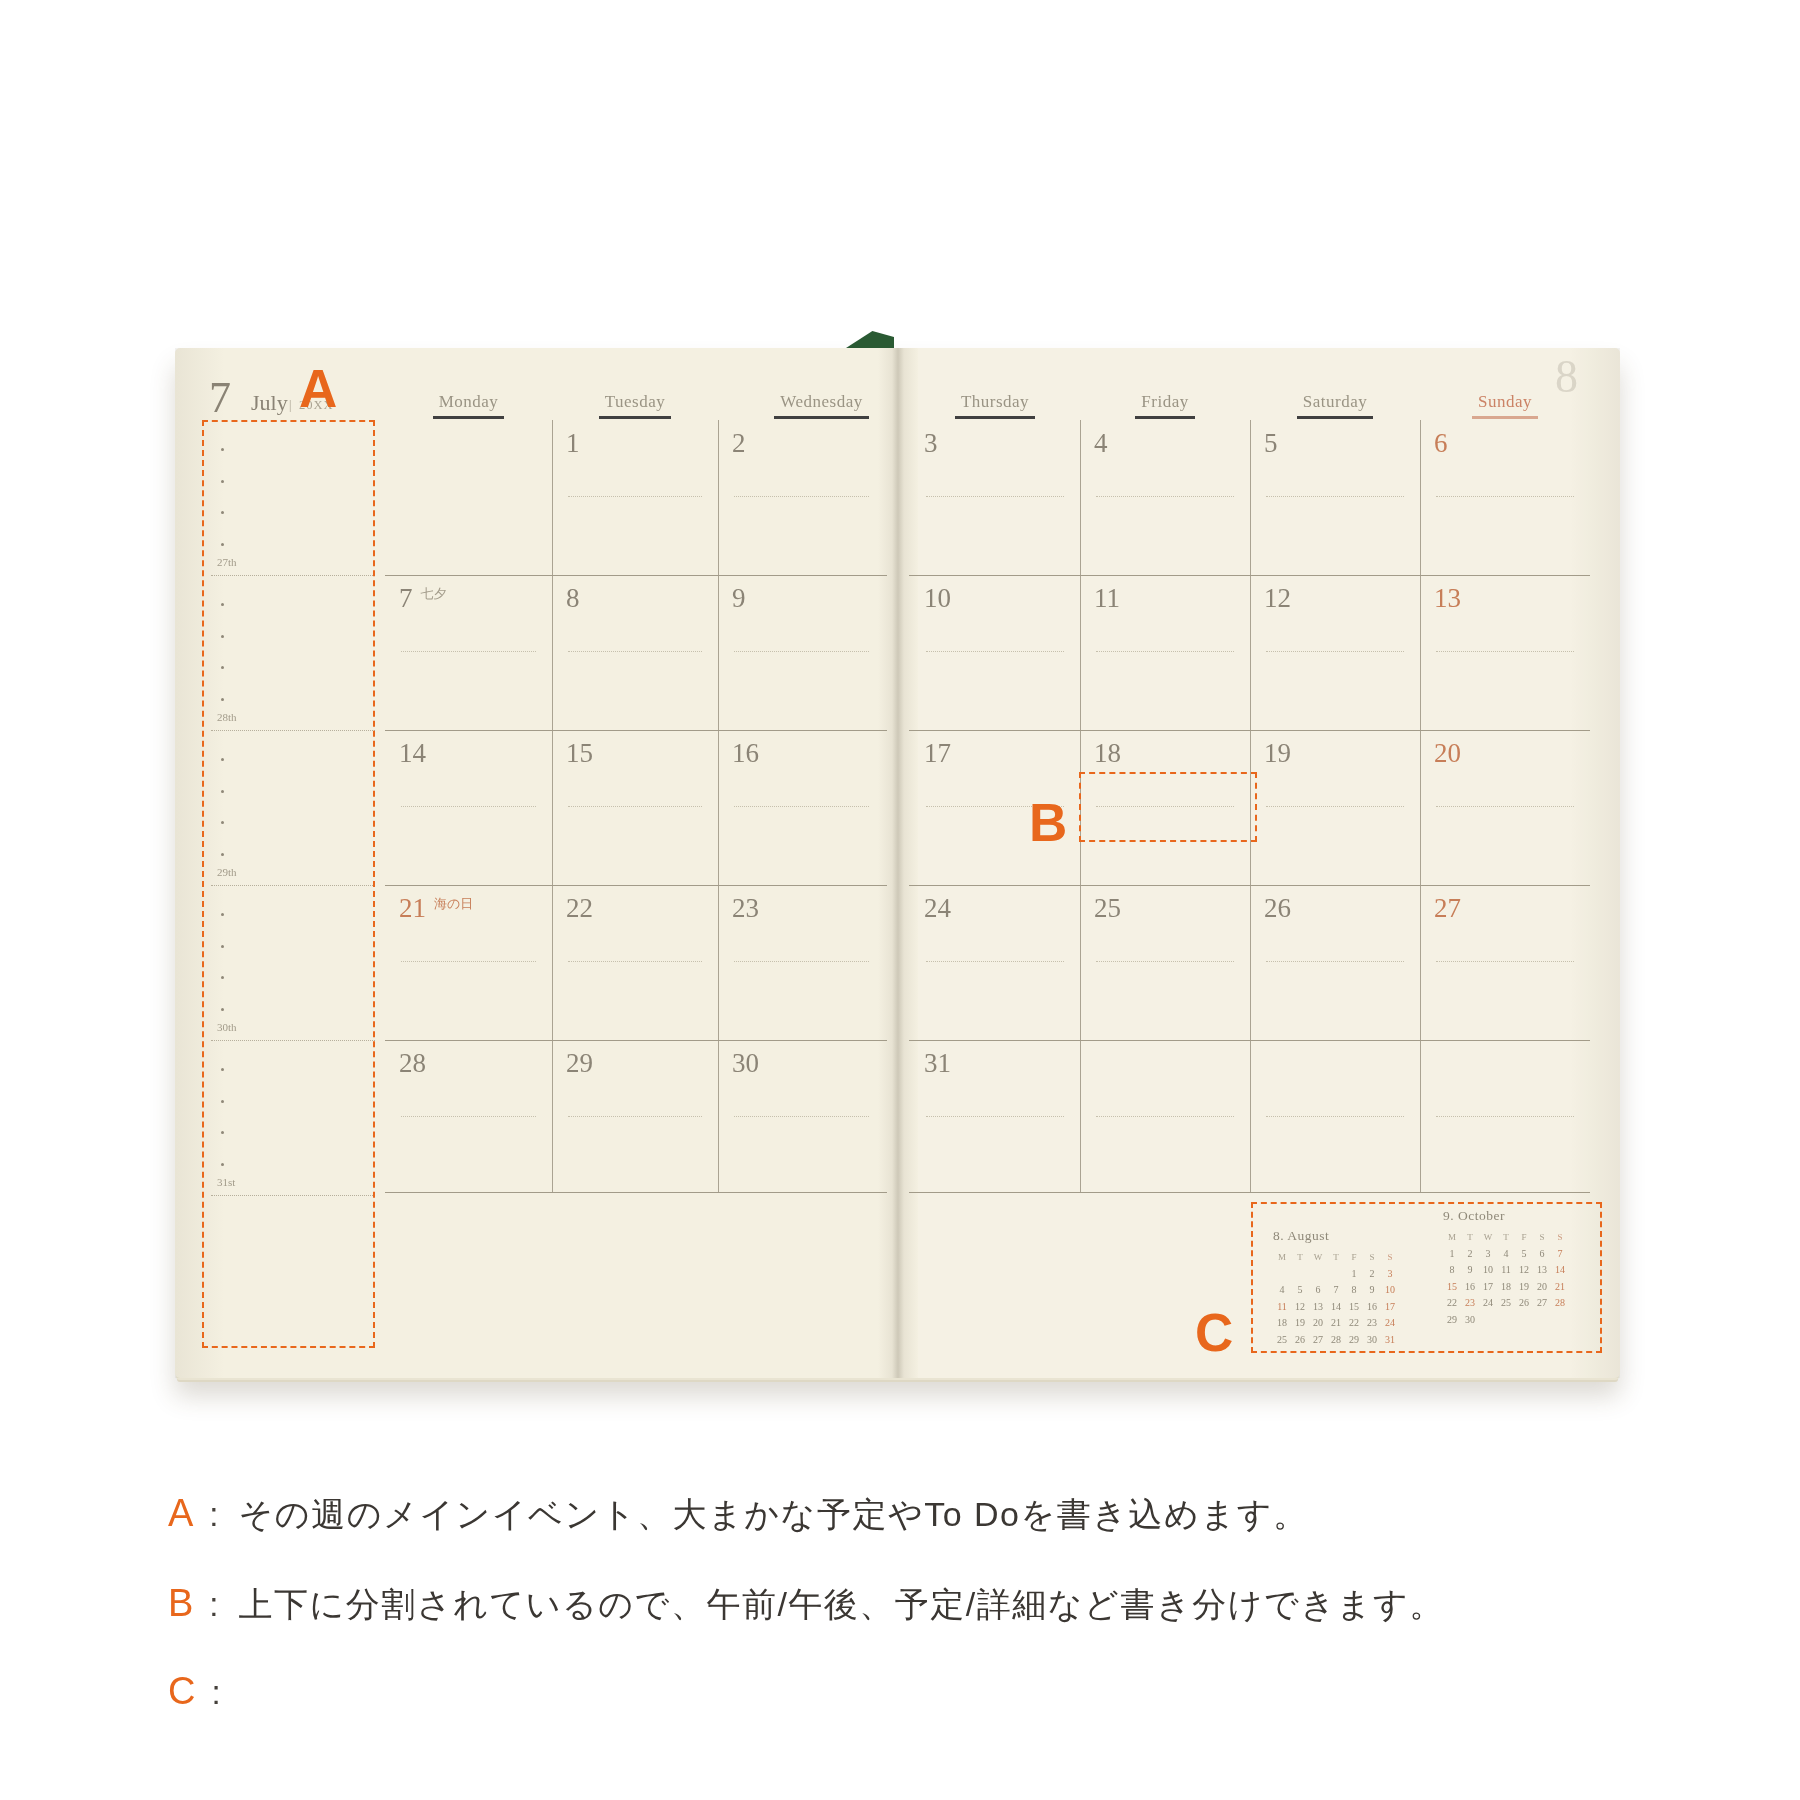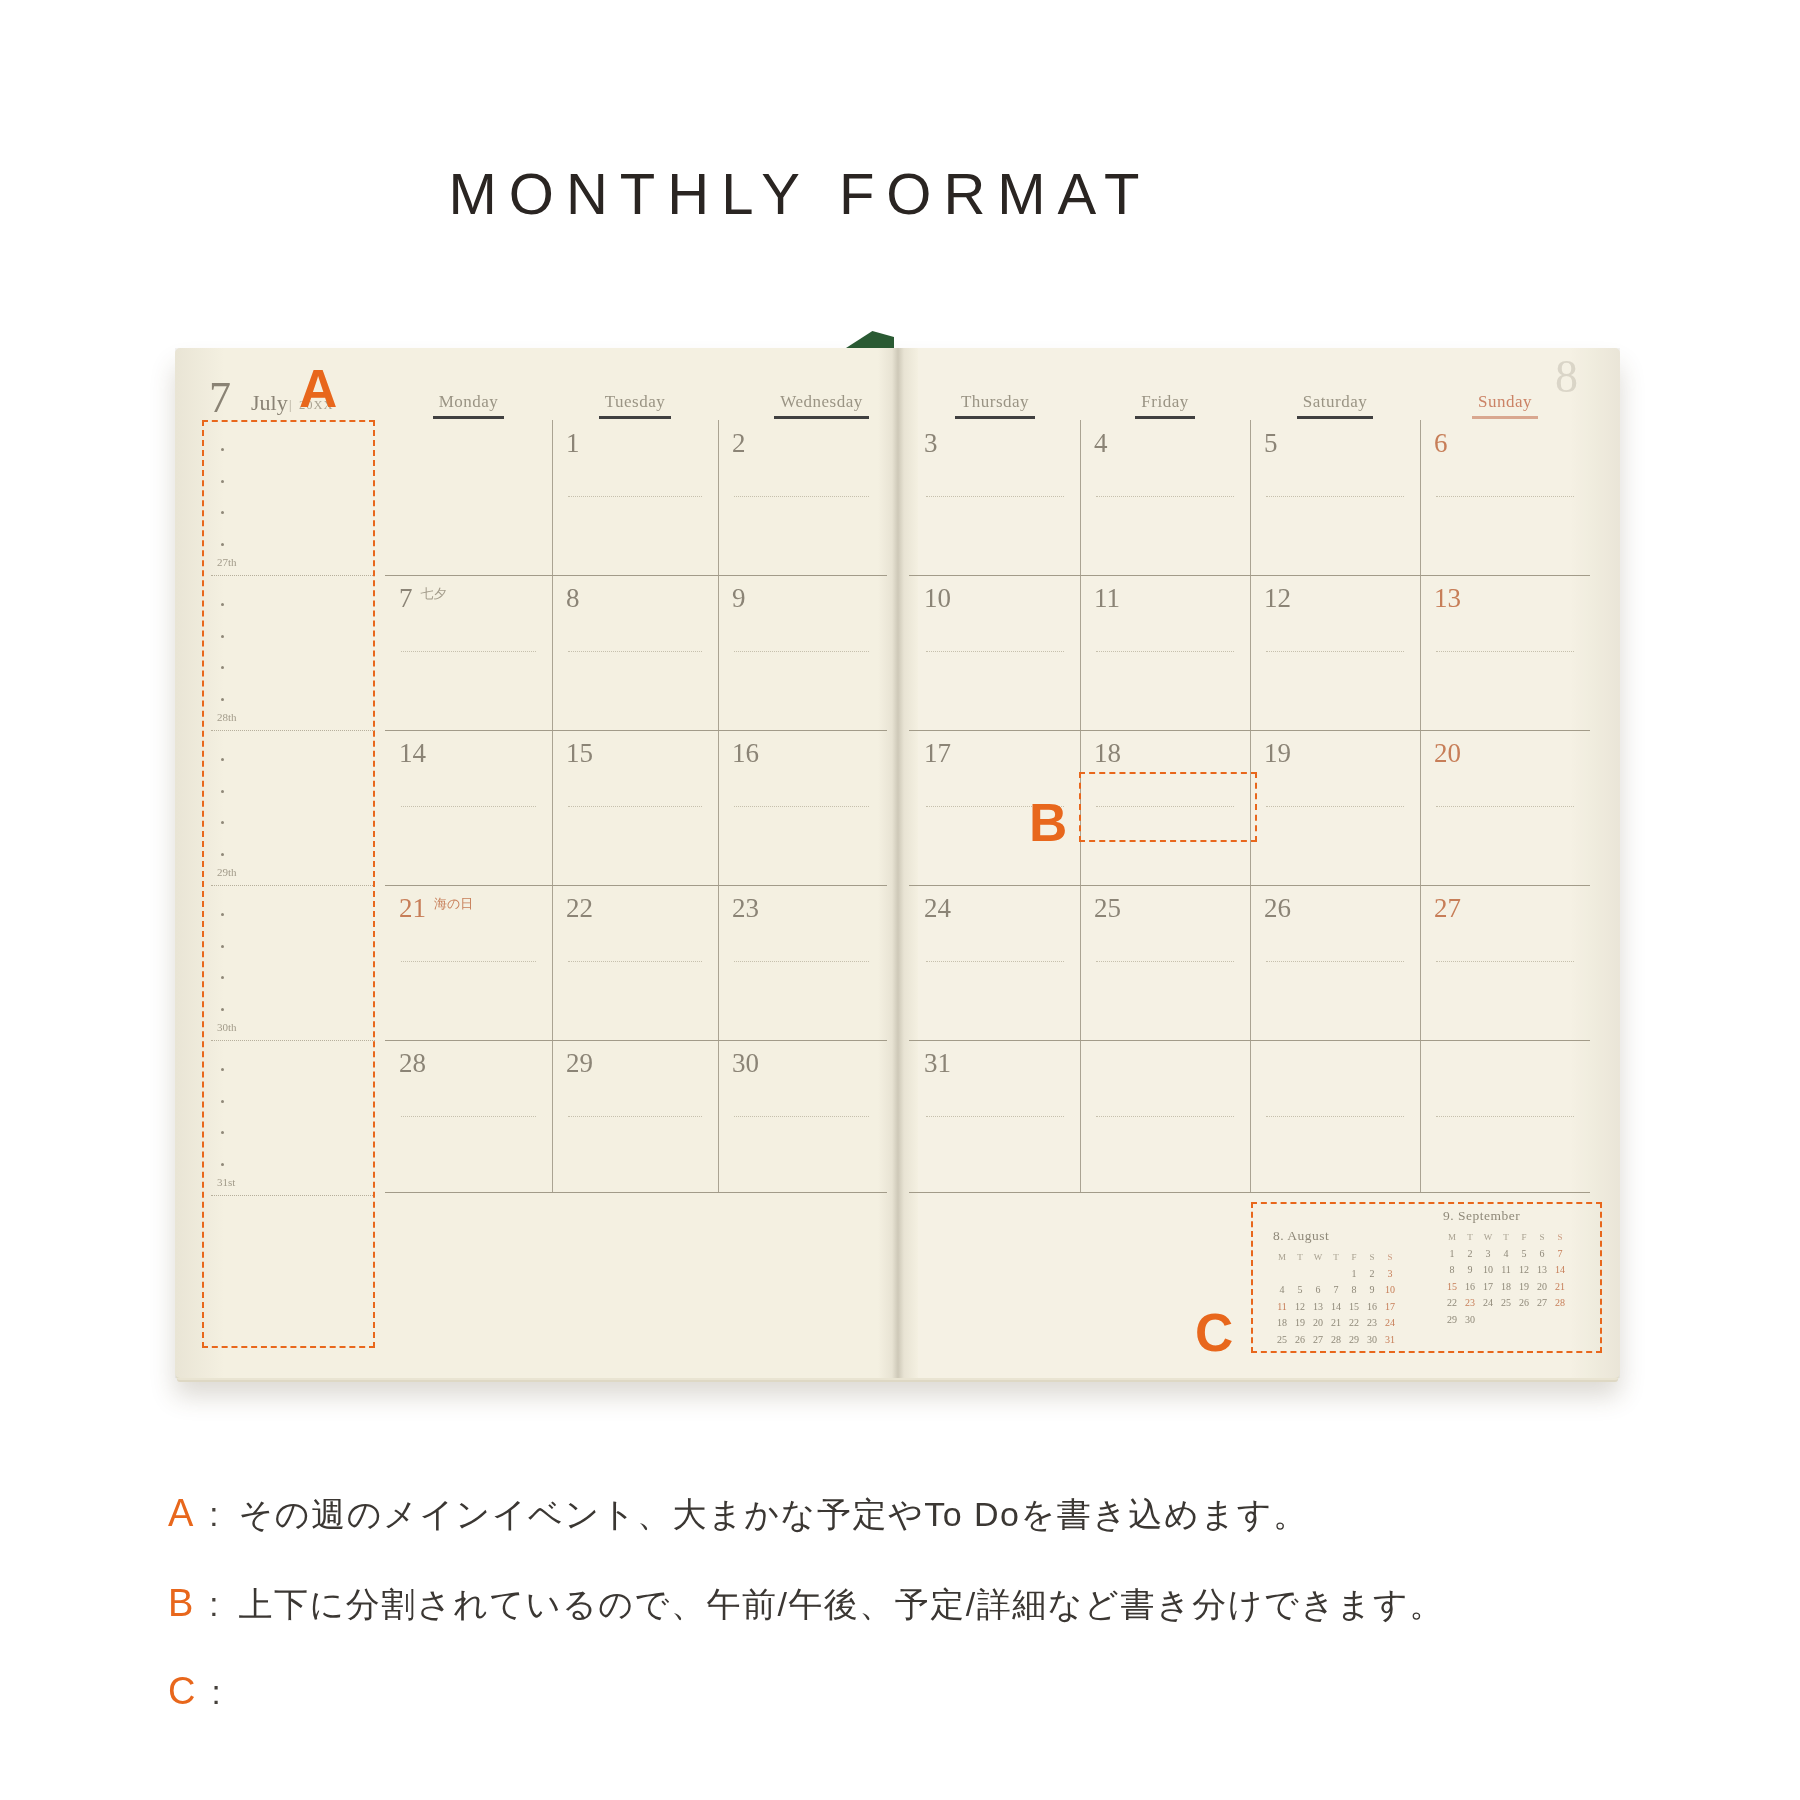--- a/index.html
+++ b/index.html
@@ -64,21 +64,20 @@
   
   .legend-row{position:absolute;left:168px;display:flex;align-items:baseline;white-space:nowrap;}
   .legend-key{font-size:38px;color:#e8671c;}
   .legend-sep{font-size:33px;color:#45403b;margin:0 20px 0 16px;}
   .legend-text{font-size:34px;color:#3b3733;letter-spacing:1.5px;}
 </style>
 </head>
 <body>
 
 <div class="canvas">
-  <div class="main-title">MONTHLY FORMAT</div>
 
   <div class="spread">
     <div class="bookmark"></div>
     <div class="edge-shade-l"></div>
     <div class="edge-shade-r"></div>
     <div class="page-right-tint"></div>
     <div class="seam"></div>
 
     <div class="month-num">7</div>
     <div class="month-name">July</div>
@@ -239,21 +238,21 @@
             <span class="mc-cell">25</span>
             <span class="mc-cell">26</span>
             <span class="mc-cell">27</span>
             <span class="mc-cell">28</span>
             <span class="mc-cell">29</span>
             <span class="mc-cell">30</span>
             <span class="mc-cell mc-holiday">31</span>
           </div>
         </div>
         <div class="mc" style="left: 1268px; top: 860px;">
-          <div class="mc-title">9. September</div>
+          <div class="mc-title">9. October</div>
           <div class="mc-row mc-head">
             <span class="mc-cell">M</span>
             <span class="mc-cell">T</span>
             <span class="mc-cell">W</span>
             <span class="mc-cell">T</span>
             <span class="mc-cell">F</span>
             <span class="mc-cell">S</span>
             <span class="mc-cell mc-sun">S</span>
           </div>
           <div class="mc-row">

